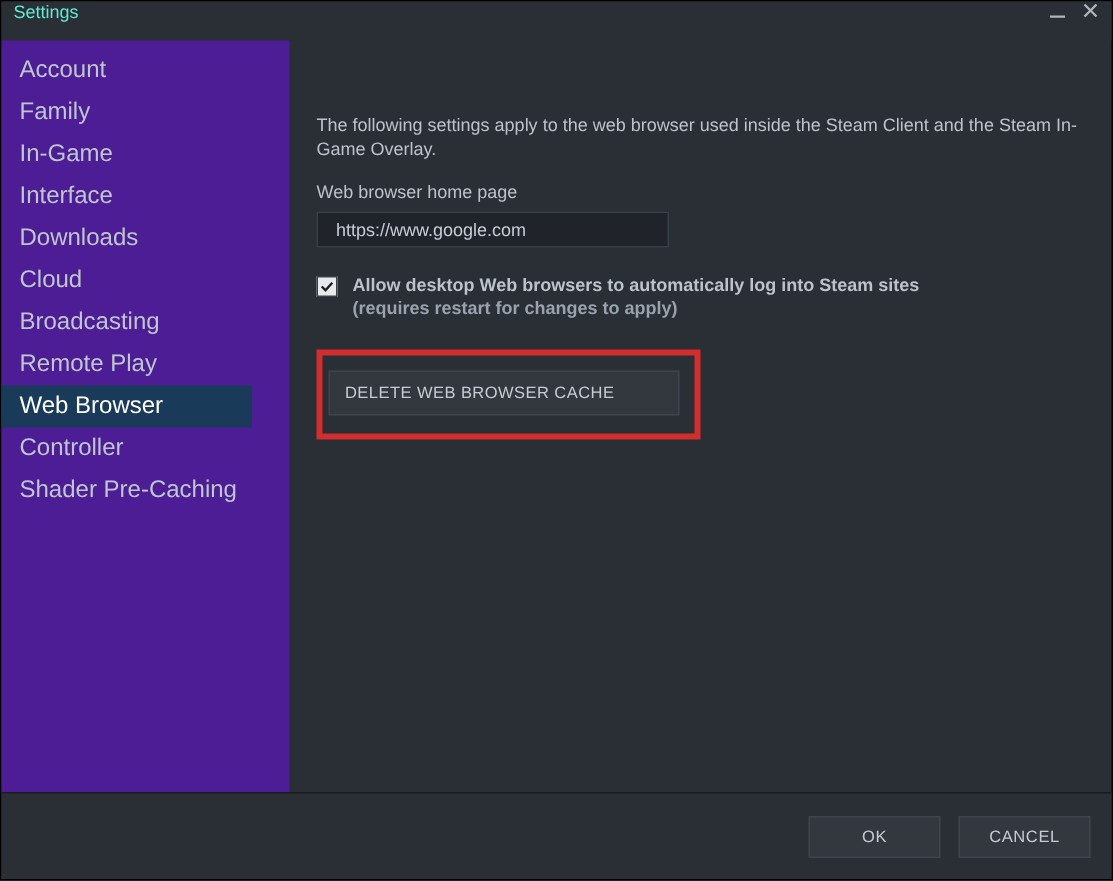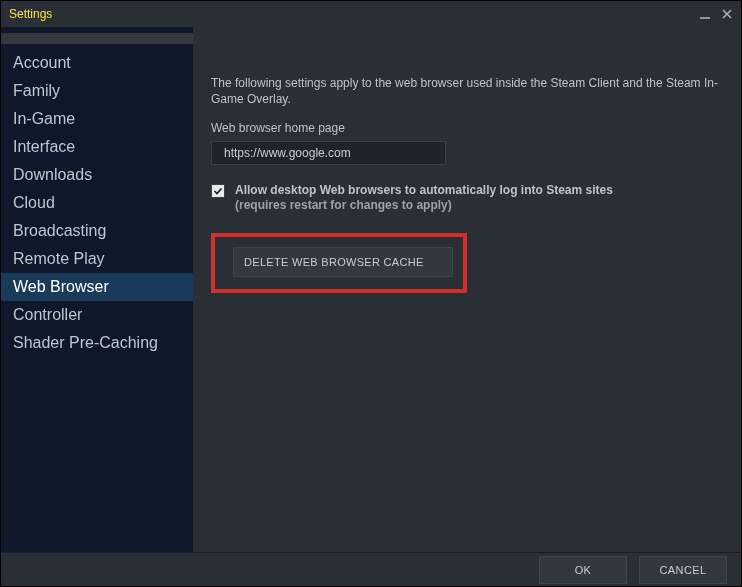--- a/index.html
+++ b/index.html
@@ -1,43 +1,43 @@
 <!DOCTYPE html>
 <html><head>
 <meta charset="utf-8">
 <style>
   * { box-sizing: border-box; margin: 0; padding: 0; }
   html, body { width: 742px; height: 587px; font-family: Arial, "Helvetica Neue", sans-serif; background: #2a2e35; overflow: hidden; }
   .window { width: 742px; height: 587px; background: #2a2e35; display: flex; flex-direction: column; color: #c7cdd6; border: 1px solid #000; }
-  .titlebar { height: 26px; display: flex; align-items: center; padding: 0 8px; background: #2a2e35; color: #fde047; font-size: 12px; }
+  .titlebar { height: 26px; display: flex; align-items: flex-start; padding: 0 8px; background: #2a2e35; color: #5eead4; font-size: 12px; }
   .titlebar .title { flex: 1; }
   .titlebar .win-controls { display: flex; gap: 10px; align-items: center; }
   .titlebar .win-controls span { color: #b0b6bf; font-size: 13px; cursor: pointer; }
 
   .body { flex: 1; display: flex; min-height: 0; }
 
-  .sidebar { width: 192px; background: #0f172a; display: flex; flex-direction: column; padding-top: 6px; }
+  .sidebar { width: 192px; background: #4c1d95; display: flex; flex-direction: row; padding-top: 6px; }
   .sidebar-top { height: 12px; background: #33383f; margin: 0 0 4px 0; border-bottom: 1px solid #141619; }
   .side-item { padding: 4px 10px 4px 12px; font-size: 16px; color: #bfc6cf; cursor: pointer; line-height: 20px; }
   .side-item.selected { background: #1a3a5a; color: #ffffff; }
 
   .main { flex: 1; padding: 8px 14px 10px 18px; font-size: 12px; color: #9aa2ad; position: relative; overflow: hidden; }
   .desc { font-size: 12px; line-height: 16px; color: #bcc3cc; margin-bottom: 14px; margin-top: 40px; }
   .field-label { font-size: 12px; color: #bcc3cc; margin-bottom: 6px; }
   .text-input { width: 235px; height: 24px; background: #20242a; border: 1px solid #3a4049; color: #c7cdd6; font-size: 12px; padding: 0 12px; outline: none; }
 
   .check-row { display: flex; align-items: flex-start; gap: 10px; margin-top: 18px; font-weight: bold; }
   .checkbox { width: 14px; height: 14px; background: #e8e9ea; border: 1px solid #3a4049; display: flex; align-items: center; justify-content: center; font-size: 11px; color: #1b1d21; margin-top: 1px; cursor: pointer; }
   .check-text { font-size: 12px; color: #bcc3cc; line-height: 15px; }
   .check-sub { color: #9aa2ad; }
 
-  .highlight-box { border: 4px solid #d22e2e; padding: 10px 10px 12px 18px; width: 256px; margin-top: 20px; display: flex; flex-direction: column; gap: 14px; }
+  .highlight-box { border: 4px solid #d22e2e; padding: 10px 10px 12px 4px; width: 256px; margin-top: 20px; display: flex; flex-direction: column; gap: 14px; }
   .flat-btn { height: 30px; background: #33383f; border: 1px solid #3e444d; color: #c6ccd5; font-size: 11px; letter-spacing: 0.3px; padding: 0 10px; text-align: left; cursor: pointer; display: flex; align-items: center; }
 
-  .footer { height: 34px; display: flex; align-items: center; justify-content: flex-end; gap: 12px; padding: 12px 14px; border-top: 1px solid #1a1c20; background: #2a2e35; }
+  .footer { height: 58px; display: flex; align-items: center; justify-content: flex-end; gap: 12px; padding: 12px 14px; border-top: 1px solid #1a1c20; background: #2a2e35; }
   .footer .dlg-btn { width: 88px; height: 28px; background: #33383f; border: 1px solid #3e444d; color: #c6ccd5; font-size: 11px; letter-spacing: 0.4px; cursor: pointer; display: flex; align-items: center; justify-content: center; }
 
   svg { display: block; }
 </style>
 </head>
 <body>
 
 <div class="window">
 
   <div class="titlebar">

